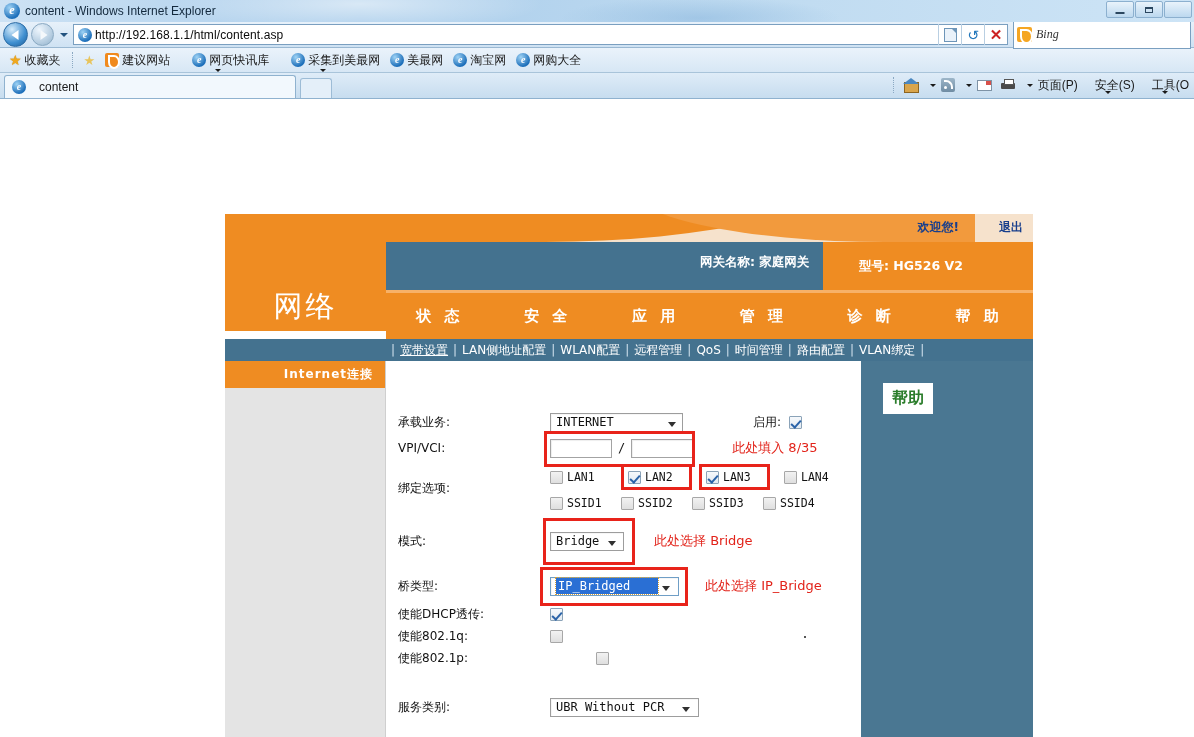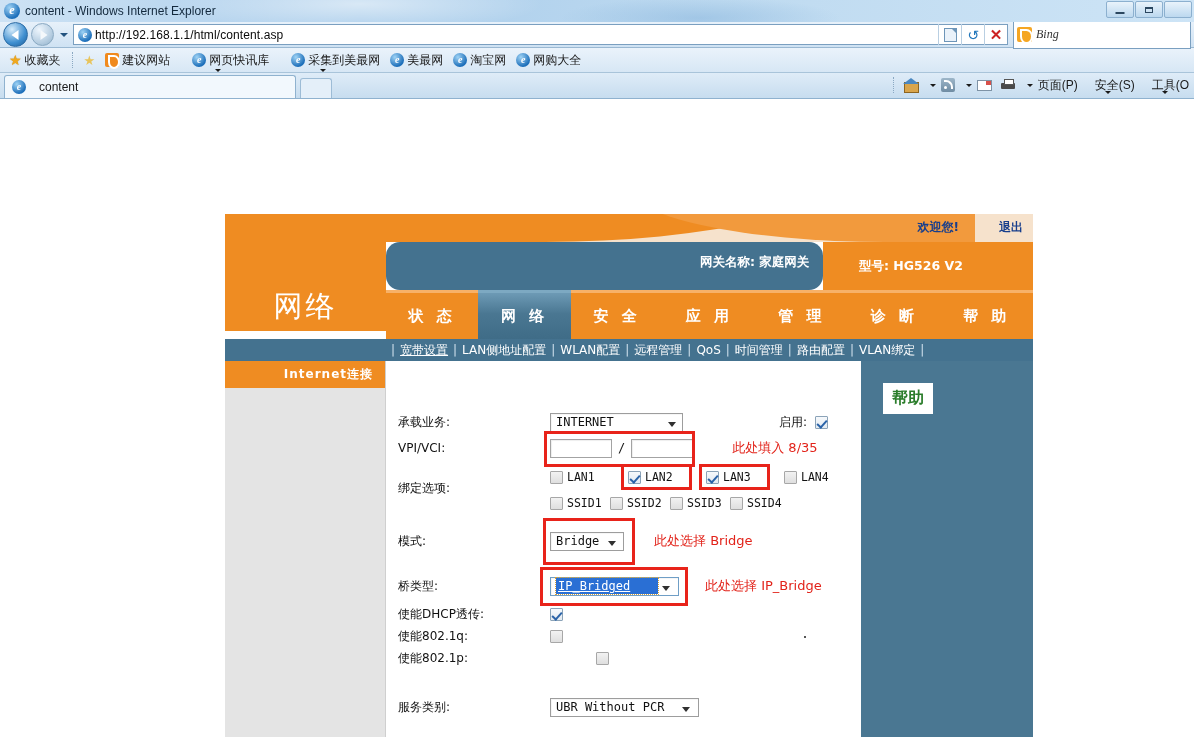--- a/index.html
+++ b/index.html
@@ -231,21 +231,21 @@
     display:flex; gap:40px;
     font-family:"DejaVu Sans","Liberation Sans",sans-serif;
   }
   .hdr-links span { cursor:pointer; }
 
   .hdr-mid { height:48px; display:flex; }
   .brand-cell {
     width:161px; background:#ef8c22;
   }
   .gw-cell {
-    flex:1; background:#44728f; position:relative; display:flex; align-items:center;border-radius:14px;
+    flex:1; background:#44728f; position:relative; display:flex; align-items:center;
   }
   .gw-name {
     position:absolute; left:314px; top:12px;
     color:#fff; font-weight:bold; font-size:12.5px;
     font-family:"DejaVu Sans","Liberation Sans",sans-serif;
   }
   .model-cell {
     width:210px; background:#ef8c22; display:flex;align-items:center;
   }
   .model-txt {
@@ -341,21 +341,20 @@
   }
   .selbox.focused {
     border:1px solid #6f9ec6;
   }
   .selbox.focused .selval {
     background:#2a6fd4; color:#fff;
     display:inline-block;
     padding:1px 2px;
     outline:1px dotted #d6a13a;
     width:100%;
-    text-decoration:underline;
   }
   .selbox .selval { display:inline-block; }
 
   .btn-gray {
     height:21px; min-width:74px;
     background:linear-gradient(to bottom,#fbfbfb,#eceaea);
     border:1px solid #bdbdbd; border-radius:3px;
     color:#b5b5b5; font-size:12px;
     font-family:"DejaVu Sans","Liberation Sans",sans-serif;
     display:flex;align-items:center;justify-content:center;
@@ -556,23 +555,20 @@
         <span class="model-txt">型号: HG526 V2</span>
       </div>
     </div>
 
     <div class="hdr-nav">
       <div class="logo-cell">网络</div>
       <div class="tabs">
         <div class="tab">
             <span>状 态</span>
           </div>
-        <div class="tab active">
-            <span>网 络</span>
-          </div>
         <div class="tab">
             <span>安 全</span>
           </div>
         <div class="tab">
             <span>应 用</span>
           </div>
         <div class="tab">
             <span>管 理</span>
           </div>
         <div class="tab">
@@ -615,21 +611,21 @@
         <div class="form">
 
 
           <div class="frow" style="margin-bottom:4px;">
             <div class="flabel">承载业务:</div>
             <div class="fctrl">
               <div class="selbox" style="width:133px;">
                 <span class="selval">INTERNET</span>
               </div>
               <span style="position:absolute;left:118px;top:9px;width:0;height:0;border-left:4px solid transparent;border-right:4px solid transparent;border-top:5px solid #303030;"></span>
-              <span style="margin-left:96px;font-family:'DejaVu Sans','Liberation Sans',sans-serif;">启用:</span>
+              <span style="margin-left:70px;font-family:'DejaVu Sans','Liberation Sans',sans-serif;">启用:</span>
               <span class="cb checked" style="margin-left:8px;"></span>
             </div>
           </div>
 
           <div class="frow" style="margin-bottom:7px;">
             <div class="flabel">VPI/VCI:</div>
             <div class="fctrl">
               <input class="tinput" type="text" value="" style="">
               <span class="slash">/</span>
               <input class="tinput" type="text" value="" style="">
@@ -657,21 +653,21 @@
               </div>
               <div class="cbrow" style="width:78px;">
                 <span class="cb"></span>
                 <span class="lbl">LAN4</span>
               </div>
             </div>
           </div>
 
           <div class="frow" style="margin-bottom:16px;">
             <div class="flabel"></div>
-            <div class="fctrl" style="gap:0;">
+            <div class="fctrl" style="gap:11px;">
               <div class="cbrow" style="width:60px;">
                 <span class="cb"></span>
                 <span class="lbl">SSID1</span>
               </div>
               <div class="cbrow" style="width:60px;">
                 <span class="cb"></span>
                 <span class="lbl">SSID2</span>
               </div>
               <div class="cbrow" style="width:60px;">
                 <span class="cb"></span>

